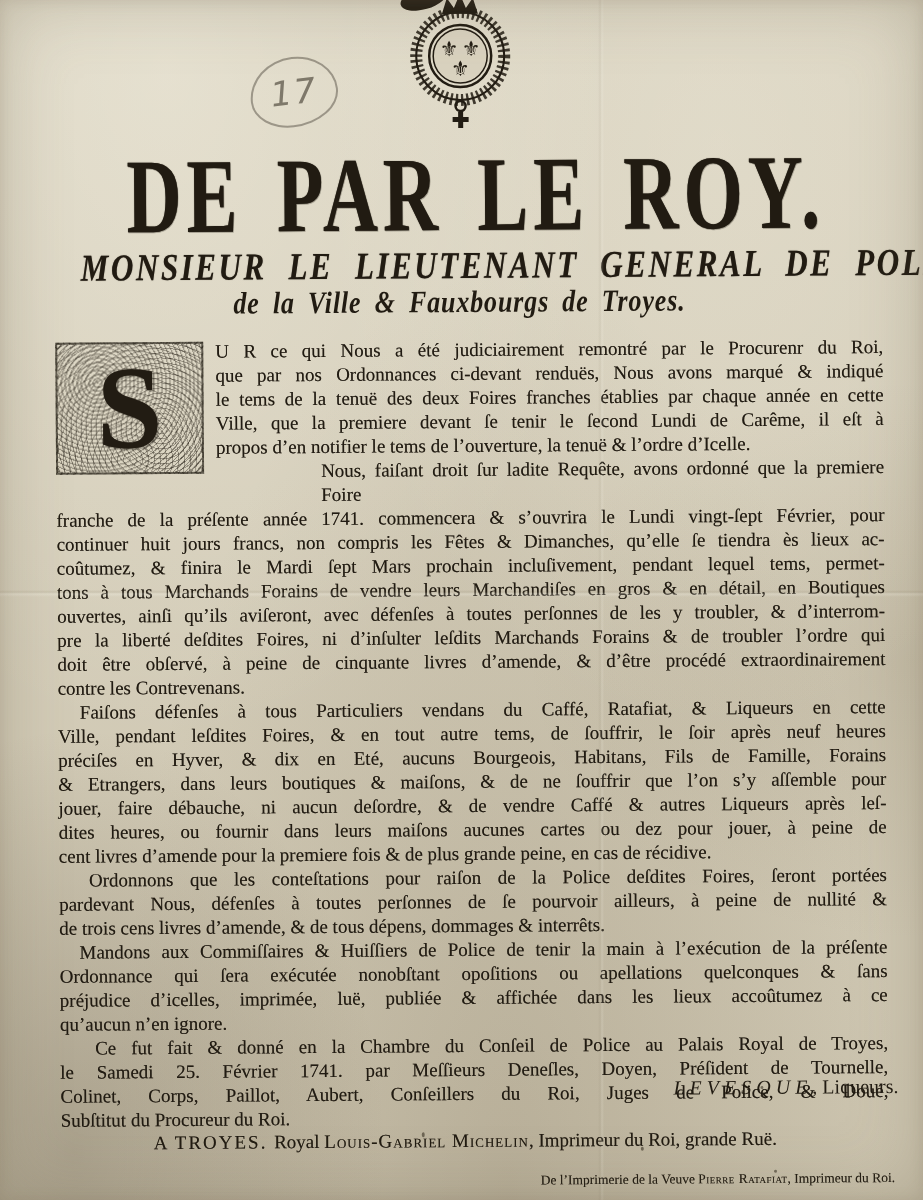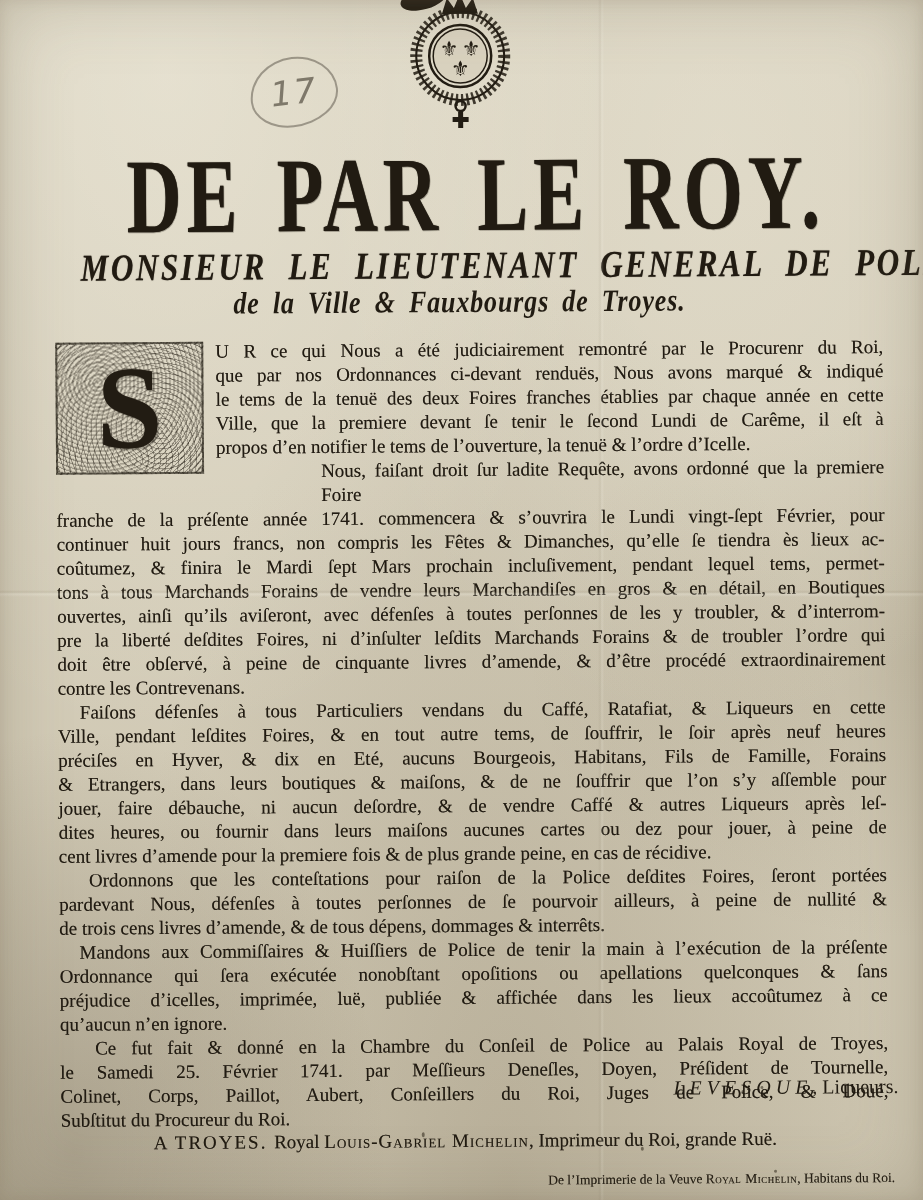--- a/index.html
+++ b/index.html
@@ -176,21 +176,21 @@
         <div class="ln">le Samedi 25. Février 1741. par Meſſieurs Deneſles, Doyen, Préſident de Tournelle,</div>
         <div class="ln">Colinet, Corps, Paillot, Aubert, Conſeillers du Roi, Juges de Police, &amp; Doué,</div>
         <div class="ln end">Subſtitut du Procureur du Roi.</div>
       </div>
     </div>
 
     <div class="signature"><span class="sig-name">LEVESQUE</span><span>, Liqueurs.</span></div>
 
     <div class="imprint1"><span class="caps">A TROYES. </span><span>Royal </span><span class="sc">Louis-Gabriel Michelin</span><span>, Imprimeur du Roi, grande Ruë.</span></div>
 
-    <div class="imprint2"><span>De l’Imprimerie de la Veuve </span><span class="sc">Royal Michelin</span><span>, Habitans du Roi.</span></div>
+    <div class="imprint2"><span>De l’Imprimerie de la Veuve </span><span class="sc">Pierre Ratafiat</span><span>, Imprimeur du Roi.</span></div>
 
     <div class="speck" style="left:757px;top:1088px;width:3px;height:3px;"></div>
     <div class="speck" style="left:757px;top:1096px;width:3px;height:3px;"></div>
     <div class="speck" style="left:637px;top:1148px;width:3px;height:4px;"></div>
     <div class="speck" style="left:418px;top:1132px;width:3px;height:5px;"></div>
     <div class="speck" style="left:770px;top:1172px;width:3px;height:3px;"></div>
   </div>
 
   <div class="pencil">
       <span>17</span>

